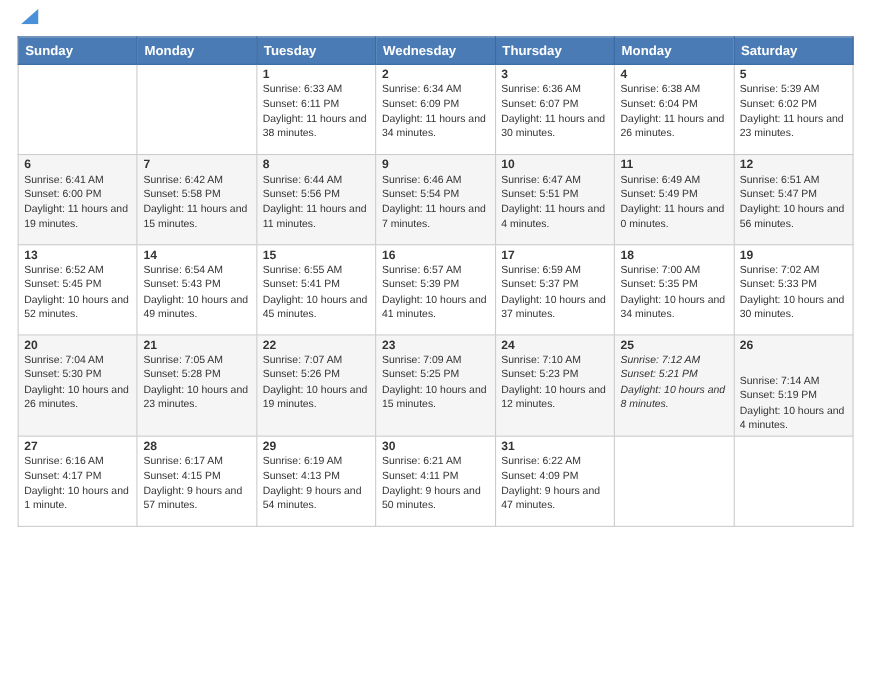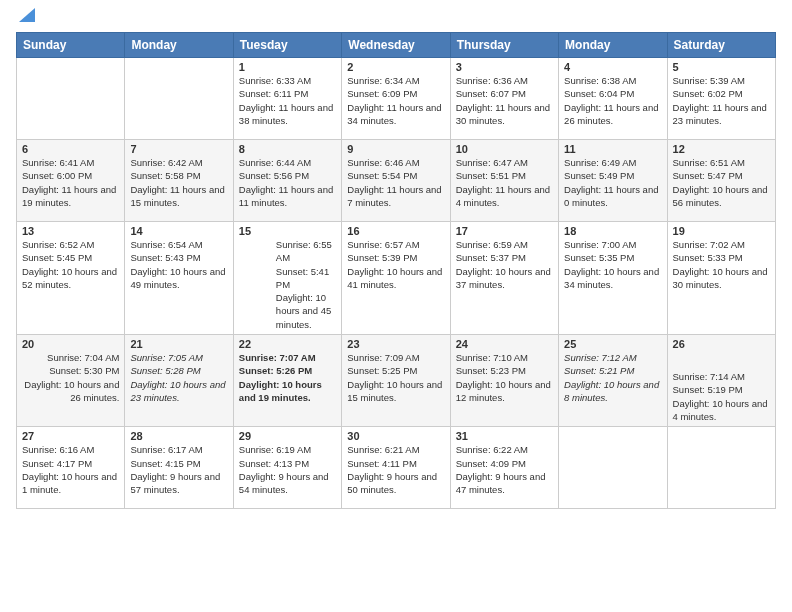--- a/index.html
+++ b/index.html
@@ -219,21 +219,21 @@
 Daylight: 10 hours and 52 minutes.</div>
           </td>
           <td>
             <span class="day-number">14</span>
             <div class="day-info" style="white-space: pre-line;">Sunrise: 6:54 AM
 Sunset: 5:43 PM
 Daylight: 10 hours and 49 minutes.</div>
           </td>
           <td>
             <span class="day-number">15</span>
-            <div class="day-info" style="white-space: pre-line; margin-left: 37px;">Sunrise: 6:55 AM
+            <div class="day-info" style="white-space: pre-line;">Sunrise: 6:55 AM
 Sunset: 5:41 PM
 Daylight: 10 hours and 45 minutes.</div>
           </td>
           <td>
             <span class="day-number">16</span>
             <div class="day-info" style="white-space: pre-line;">Sunrise: 6:57 AM
 Sunset: 5:39 PM
 Daylight: 10 hours and 41 minutes.</div>
           </td>
           <td>
@@ -251,33 +251,33 @@
           <td>
             <span class="day-number">19</span>
             <div class="day-info" style="white-space: pre-line;">Sunrise: 7:02 AM
 Sunset: 5:33 PM
 Daylight: 10 hours and 30 minutes.</div>
           </td>
         </tr>
         <tr class="row-alt">
           <td>
             <span class="day-number">20</span>
-            <div class="day-info" style="white-space: pre-line; text-align: right;">Sunrise: 7:04 AM
+            <div class="day-info" style="white-space: pre-line;">Sunrise: 7:04 AM
 Sunset: 5:30 PM
 Daylight: 10 hours and 26 minutes.</div>
           </td>
           <td>
             <span class="day-number">21</span>
-            <div class="day-info" style="white-space: pre-line; font-style: italic;">Sunrise: 7:05 AM
+            <div class="day-info" style="white-space: pre-line;">Sunrise: 7:05 AM
 Sunset: 5:28 PM
 Daylight: 10 hours and 23 minutes.</div>
           </td>
           <td>
             <span class="day-number">22</span>
-            <div class="day-info" style="white-space: pre-line; font-weight: bold;">Sunrise: 7:07 AM
+            <div class="day-info" style="white-space: pre-line;">Sunrise: 7:07 AM
 Sunset: 5:26 PM
 Daylight: 10 hours and 19 minutes.</div>
           </td>
           <td>
             <span class="day-number">23</span>
             <div class="day-info" style="white-space: pre-line;">Sunrise: 7:09 AM
 Sunset: 5:25 PM
 Daylight: 10 hours and 15 minutes.</div>
           </td>
           <td>

